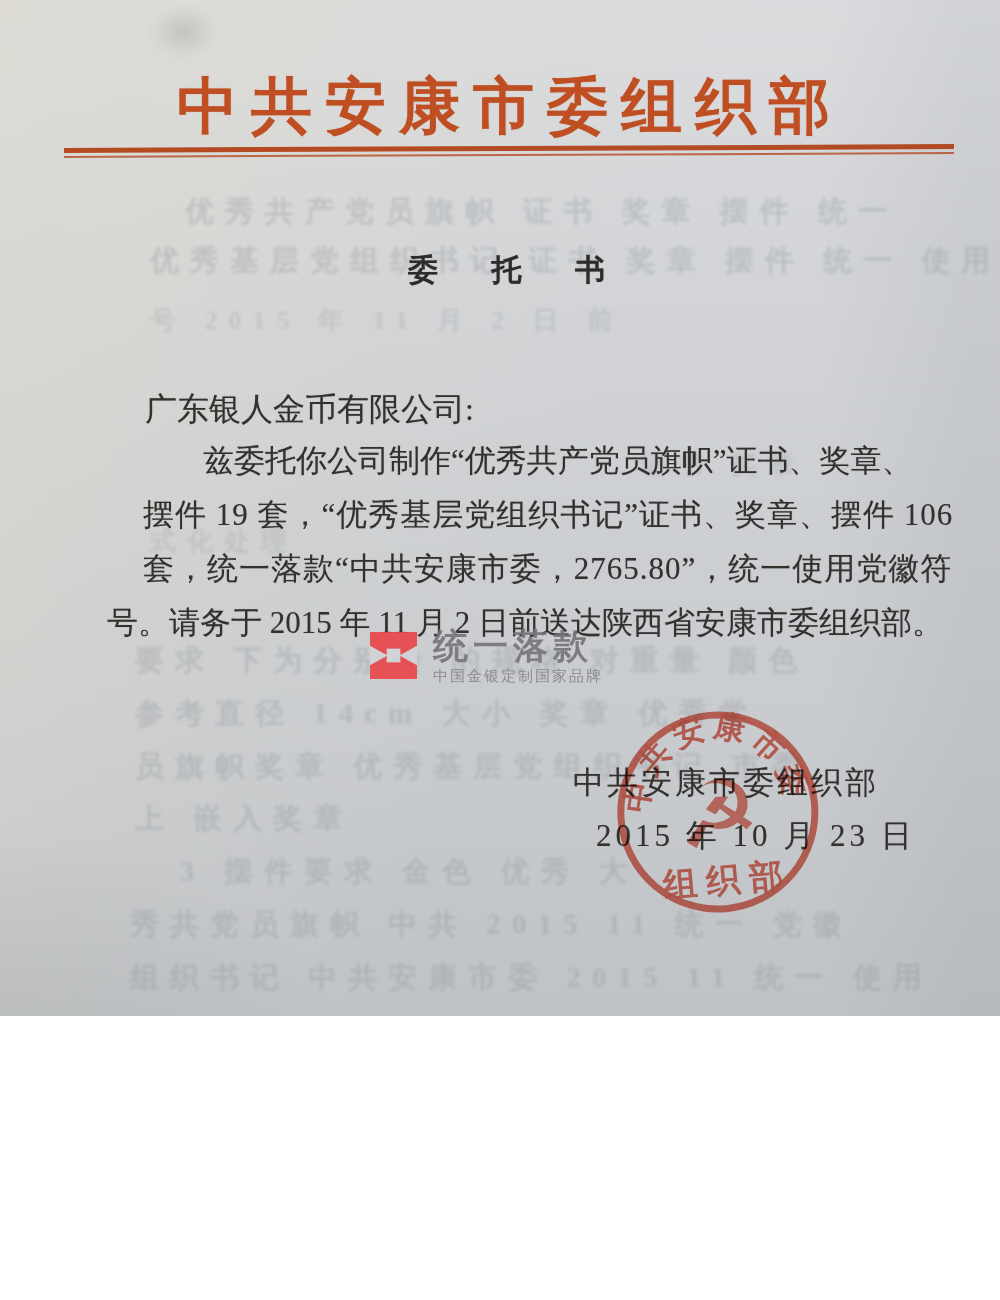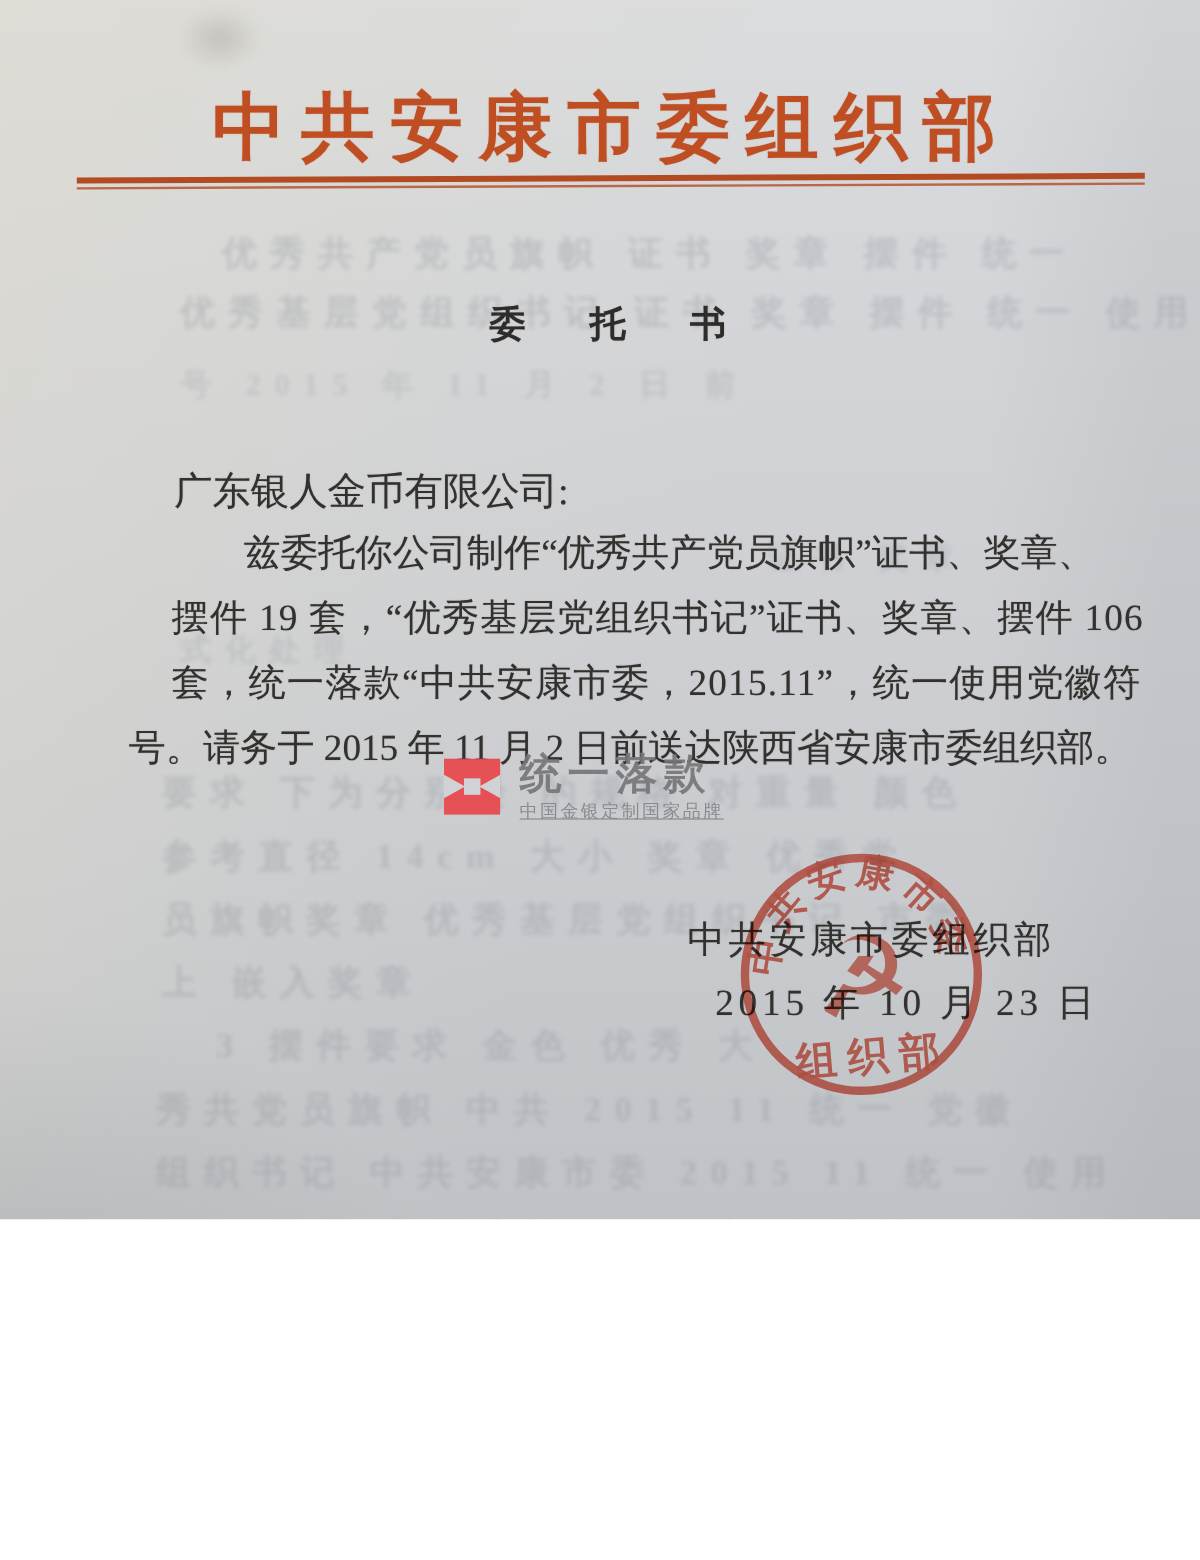--- a/index.html
+++ b/index.html
@@ -37,21 +37,21 @@
   .b3{top:548px;}
   .b4{top:602px;justify-content:center;}
   .bodyline.spread{letter-spacing:1px;}
   .signature{left:573px;top:762px;font-size:31px;letter-spacing:3px;white-space:nowrap;}
   .date{left:596px;top:815px;font-size:31px;letter-spacing:4px;white-space:nowrap;}
   
   .wm{left:370px;top:629px;display:flex;align-items:flex-start;opacity:.92;}
   .wm-logo{width:47px;height:47px;margin-top:3px;}
   .wm-text{margin-left:16px;font-family:"Liberation Sans","DejaVu Sans",sans-serif;}
   .wm-brand{font-size:35px;font-weight:bold;color:#77777a;letter-spacing:5px;line-height:34px;}
-  .wm-tagline{font-size:15px;color:#86868a;letter-spacing:2px;margin-top:4px;text-decoration:underline;}
+  .wm-tagline{font-size:15px;color:#86868a;letter-spacing:2px;margin-top:4px;}
   
   .seal{left:610px;top:706px;width:216px;height:216px;transform:rotate(-5deg);
         mix-blend-mode:multiply;opacity:.9;}
   
   .ghost{position:absolute;color:#878d95;opacity:.30;filter:blur(1.8px);
       font-size:29px;letter-spacing:11px;white-space:nowrap;font-weight:bold;}
   .ghost.small{font-size:26px;opacity:.22;}
   .smudge{position:absolute;border-radius:50%;pointer-events:none;}
   .smudge-tl{left:148px;top:6px;width:70px;height:52px;filter:blur(4px);
       background:radial-gradient(ellipse, rgba(140,135,125,.30), transparent 70%);}
@@ -91,21 +91,21 @@
   <div class="abs doc-title">委 托 书</div>
 
   <div class="abs ink recipient">广东银人金币有限公司:</div>
   <div class="abs ink bodyline b1">
       <span>兹委托你公司制作“优秀共产党员旗帜”证书、奖章、</span>
     </div>
   <div class="abs ink bodyline b2 spread">
       <span>摆件 19 套，“优秀基层党组织书记”证书、奖章、摆件 106</span>
     </div>
   <div class="abs ink bodyline b3 spread">
-      <span>套，统一落款“中共安康市委，2015.11”，统一使用党徽符</span>
+      <span>套，统一落款“中共安康市委，2765.80”，统一使用党徽符</span>
     </div>
   <div class="abs ink bodyline b4">
       <span>号。请务于 2015 年 11 月 2 日前送达陕西省安康市委组织部。</span>
     </div>
 
   <div class="abs wm">
     <svg class="wm-logo" viewBox="0 0 48 48">
       <rect x="0" y="0" width="48" height="48" fill="#e8474b"></rect>
       <polygon points="0,14 18,24 0,34" fill="#d2d4d7"></polygon>
       <polygon points="48,14 30,24 48,34" fill="#d2d4d7"></polygon>

